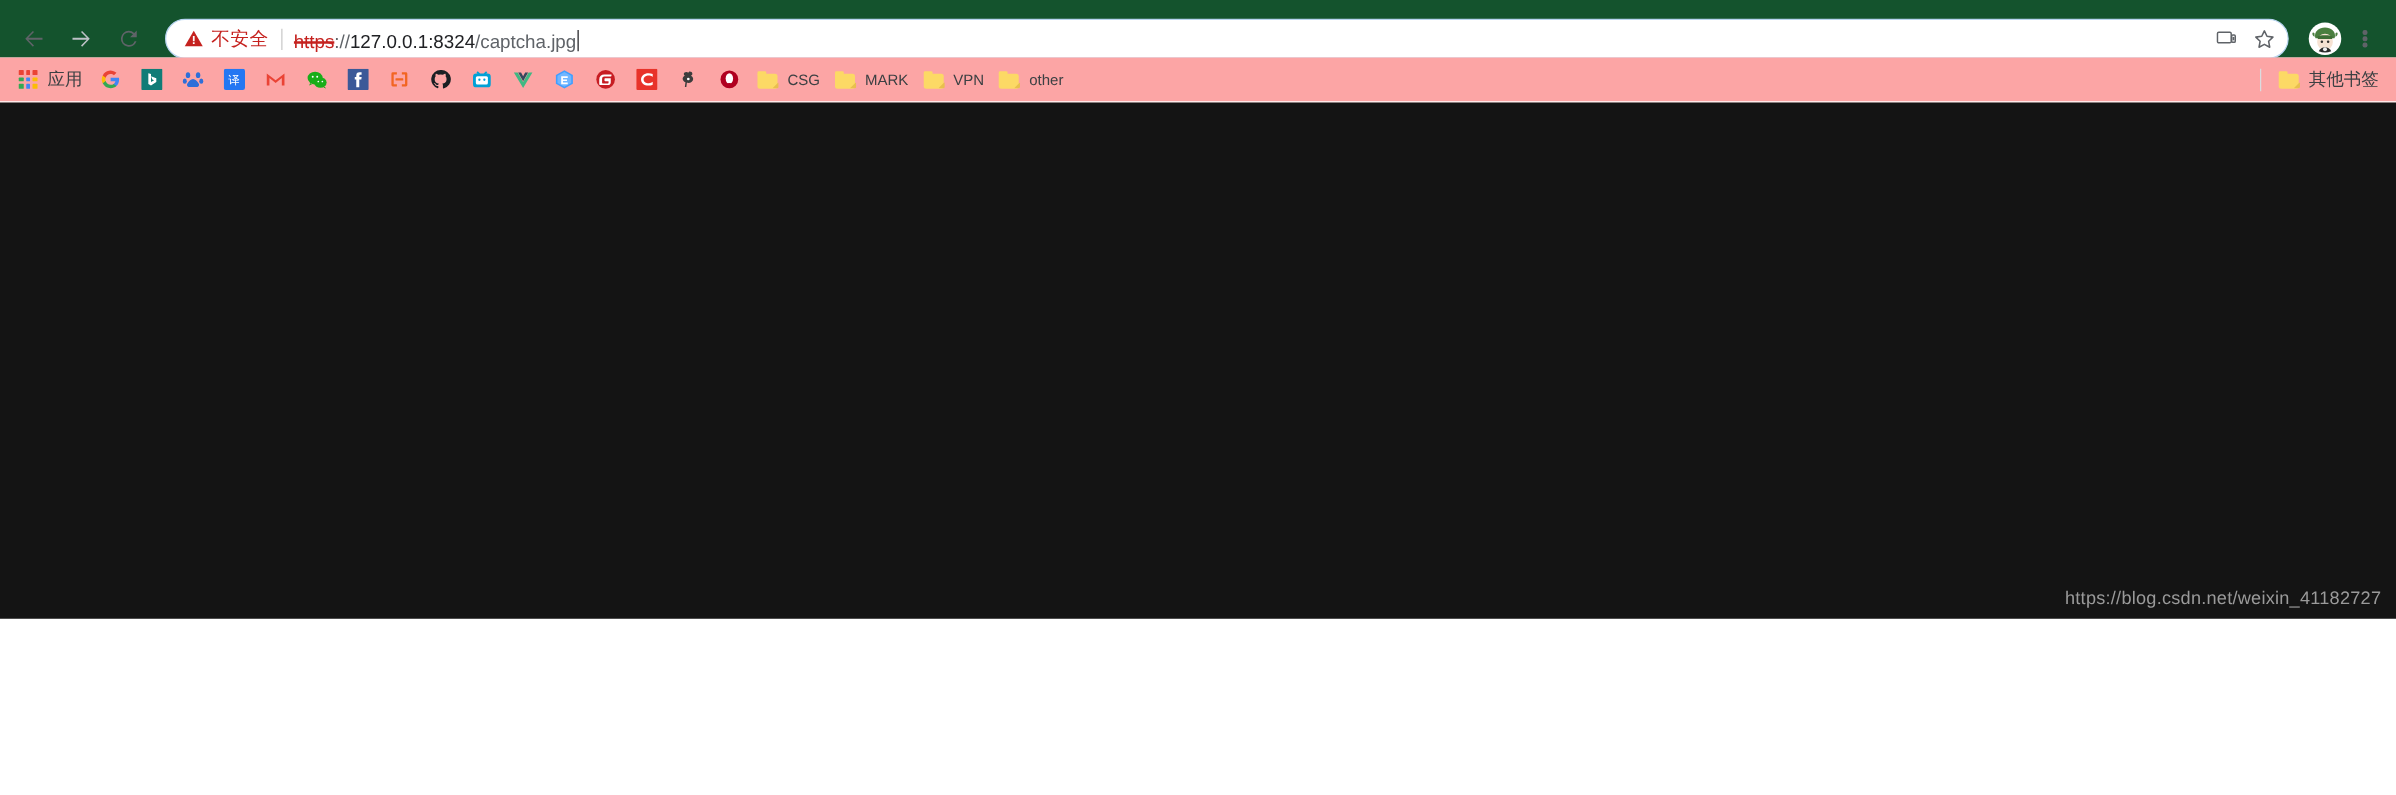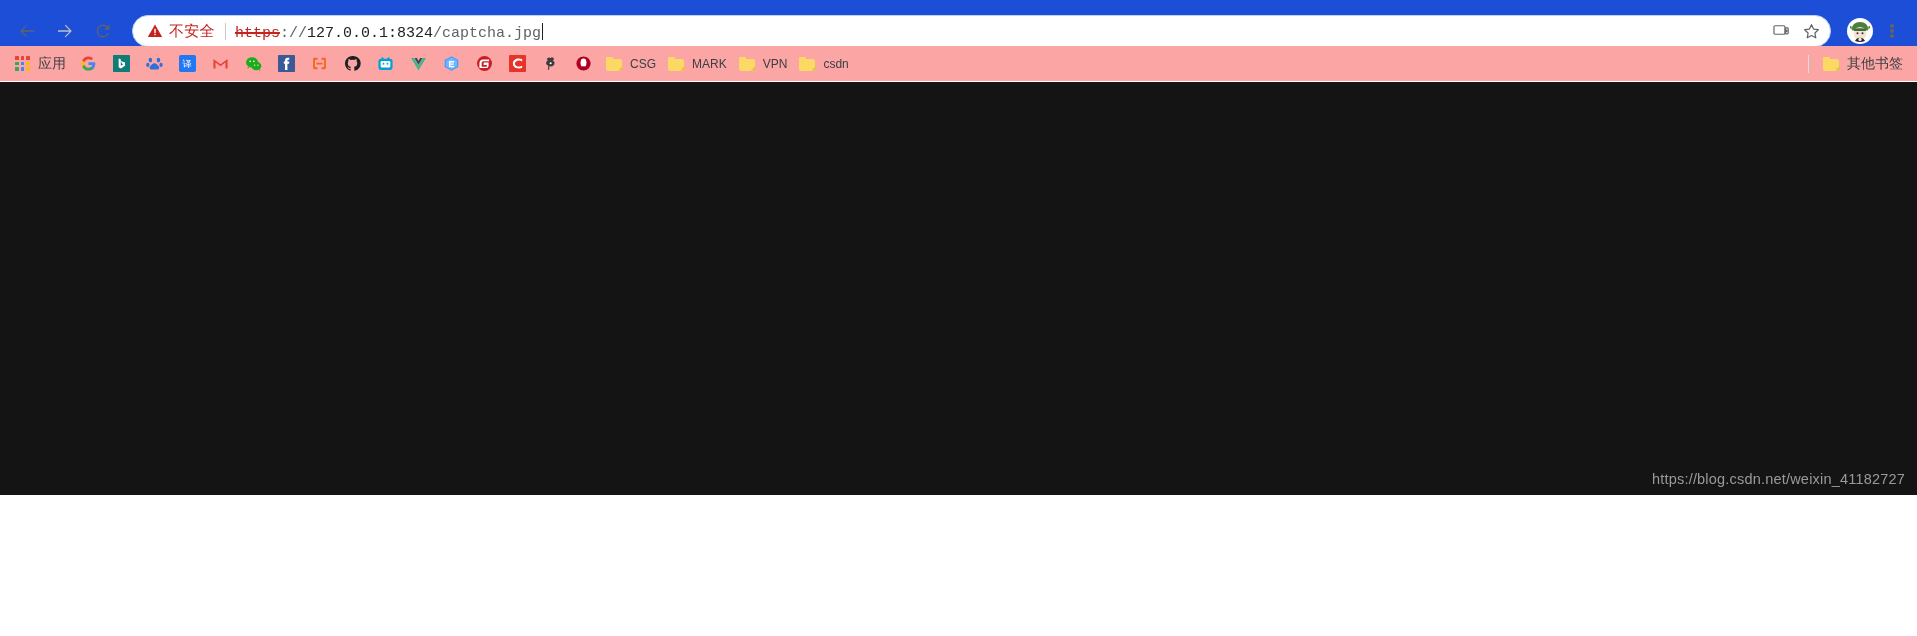--- a/index.html
+++ b/index.html
@@ -21,23 +21,22 @@
     height: 636px;
     position: relative;
     background: #ffffff;
   }
 
   .toolbar {
     height: 46px;
     display: flex;
     align-items: center;
     padding: 16px 10px 0 8px;
-    background: #1d4ed8;
+    background: #14532d;
     box-sizing: border-box;
-    font-family: Liberation Mono, monospace;
   }
 
   .nav-btn {
     width: 38px;
     height: 38px;
     display: flex;
     align-items: center;
     justify-content: center;
     border-radius: 50%;
     flex: 0 0 auto;
@@ -568,21 +567,21 @@
     </div>
 
     <div class="bk">
       <span class="bk-ico">
         <span class="folder">
             <span class="tab"></span>
             <span class="body"></span>
             <span class="shade"></span>
           </span>
       </span>
-      <span class="bk-label">csdn</span>
+      <span class="bk-label">other</span>
     </div>
 
     <span class="bk-spacer"></span>
     <span class="bk-divider"></span>
 
     <div class="bk">
       <span class="bk-ico">
         <span class="folder">
             <span class="tab"></span>
             <span class="body"></span>

